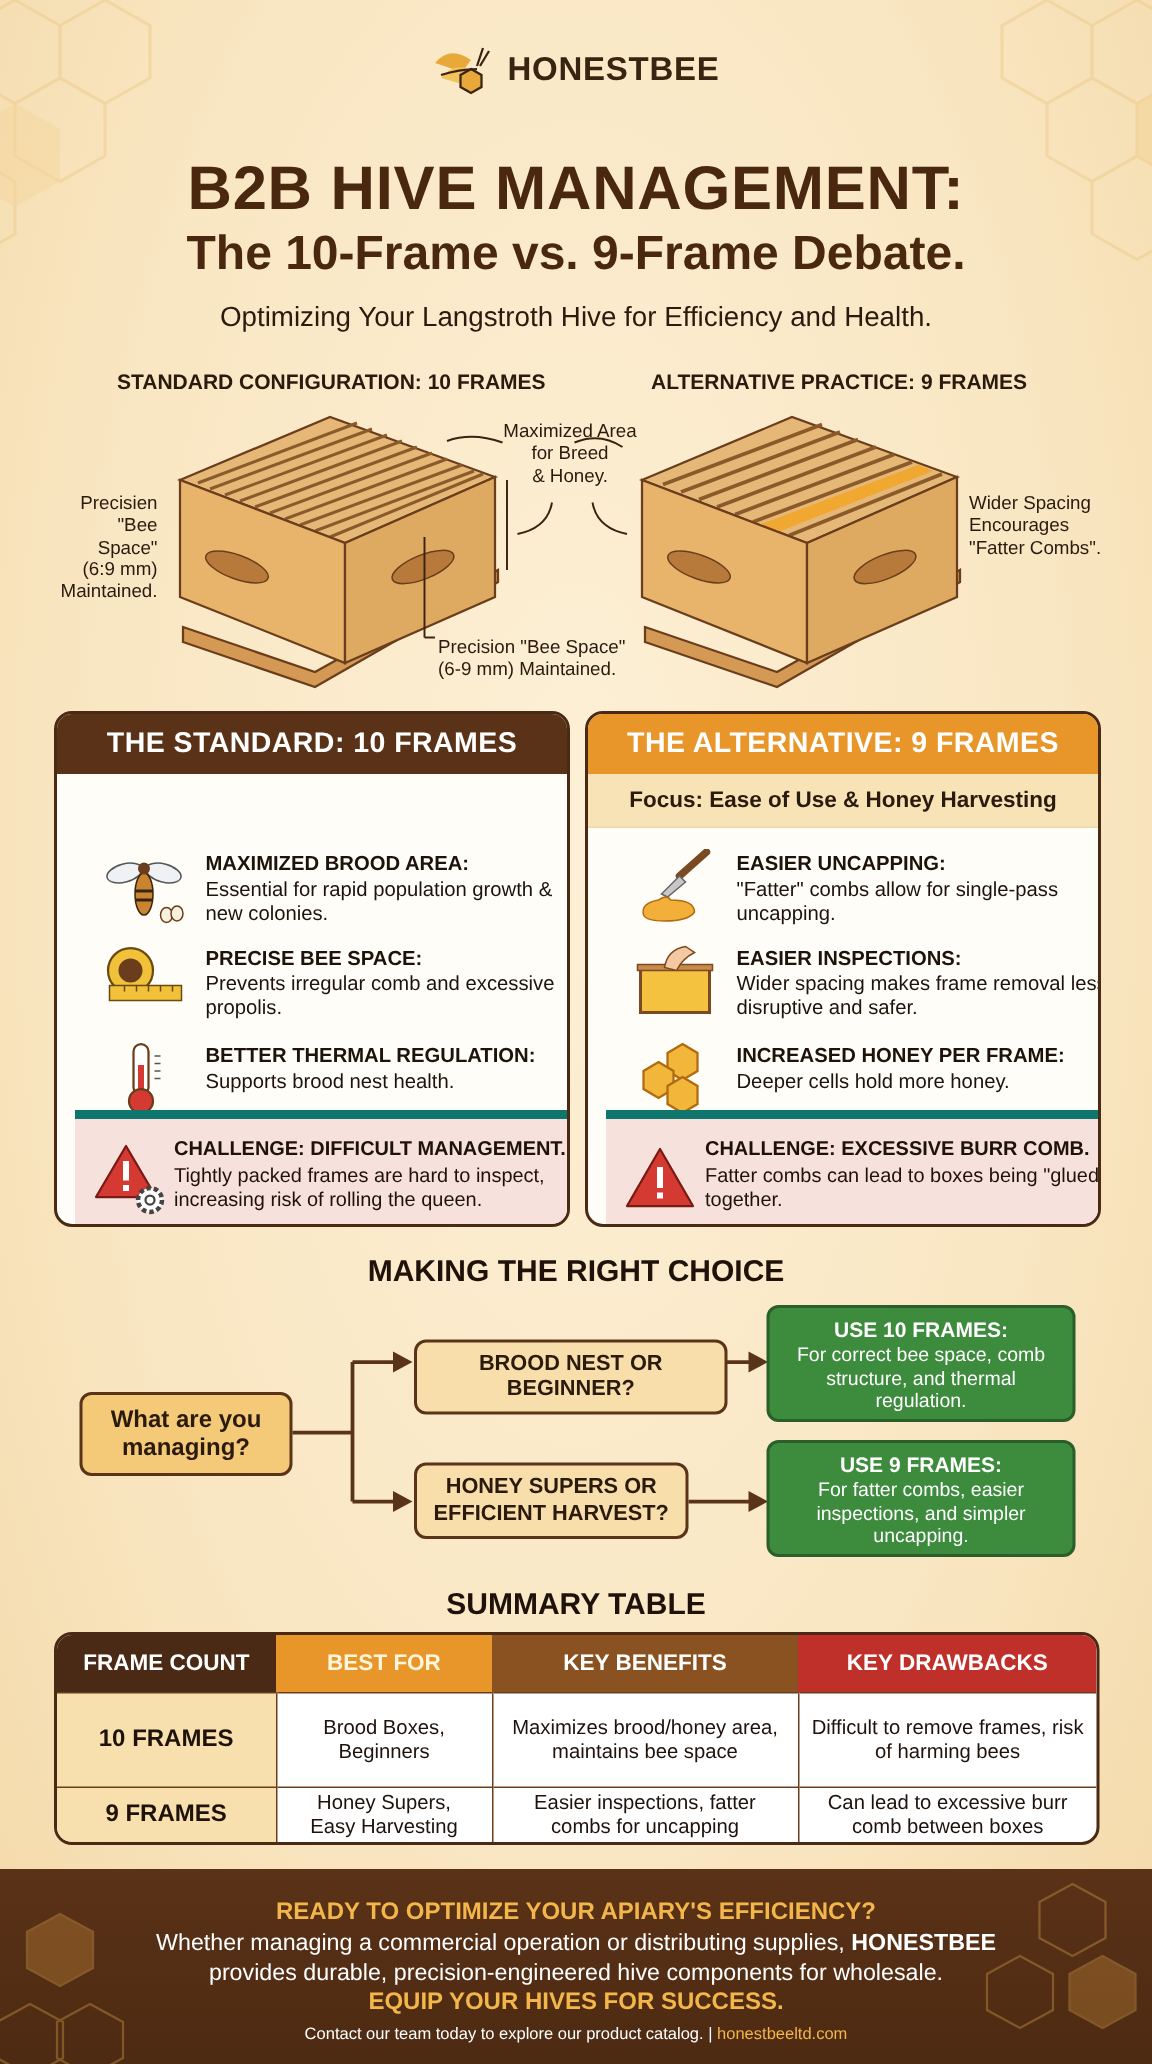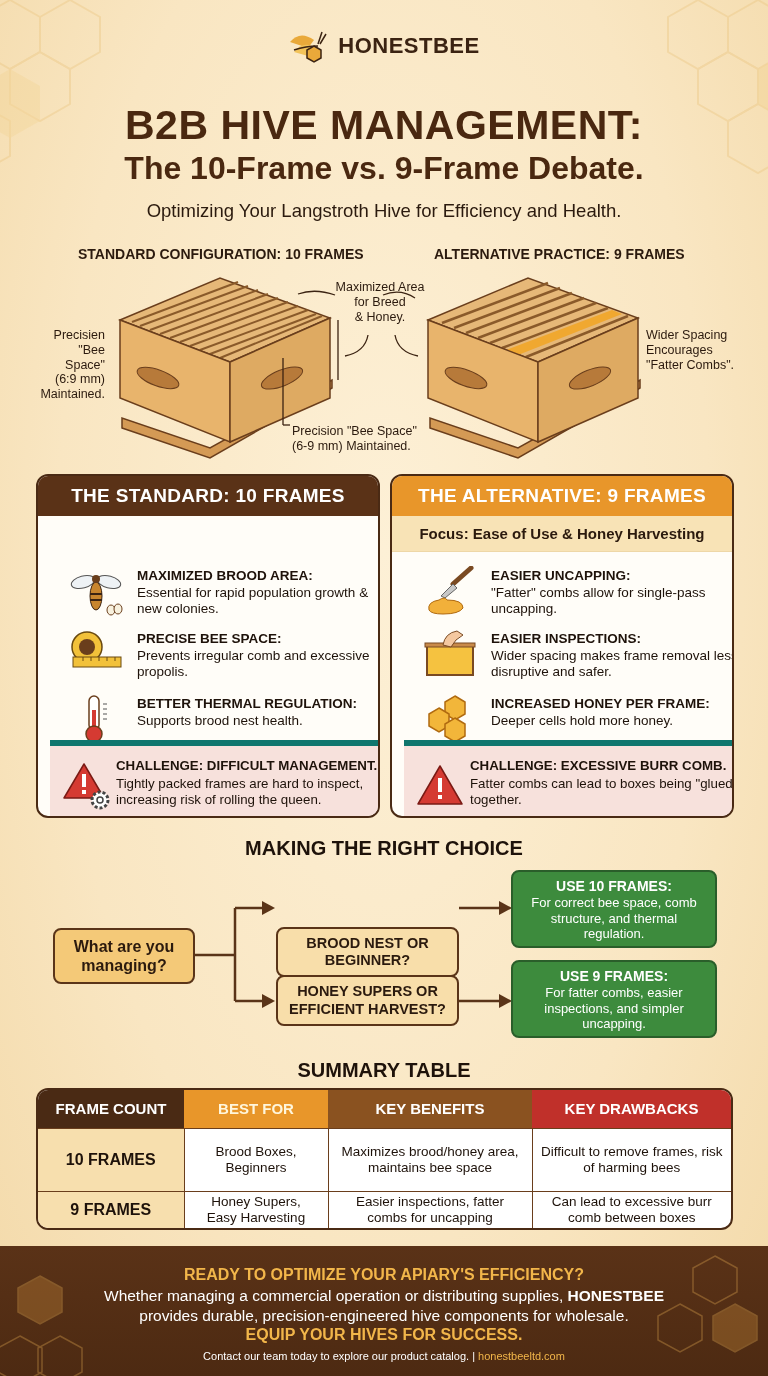--- a/index.html
+++ b/index.html
@@ -285,21 +285,21 @@
     <line x1="459" y1="1001" x2="500" y2="1001"></line>
   </g>
   <g fill="#5a3418">
     <polygon points="262,901 275,908 262,915"></polygon>
     <polygon points="262,994 275,1001 262,1008"></polygon>
     <polygon points="499,901 512,908 499,915"></polygon>
     <polygon points="499,994 512,1001 499,1008"></polygon>
   </g>
 </svg>
 <div class="flow-box start" style="left:53px;top:928px;width:142px;height:56px;font-size:16px;line-height:1.2">What are you managing?</div>
-<div class="flow-box" style="left:276px;top:927px;width:183px;height:50px;font-size:14.5px;line-height:1.2;padding:13px 18px">BROOD NEST OR BEGINNER?</div>
+<div class="flow-box" style="left:276px;top:893px;width:209px;height:50px;font-size:14.5px;line-height:1.2;padding:13px 18px">BROOD NEST OR BEGINNER?</div>
 <div class="flow-box" style="left:276px;top:975px;width:183px;height:51px;font-size:14.5px;line-height:1.2;padding:0 10px">HONEY SUPERS OR EFFICIENT HARVEST?</div>
 <div class="flow-result" style="left:511px;top:870px;width:206px;height:78px">
   <div class="rt">USE 10 FRAMES:</div>
   <div class="rd">For correct bee space, comb structure, and thermal regulation.</div>
 </div>
 <div class="flow-result" style="left:511px;top:960px;width:206px;height:78px">
   <div class="rt">USE 9 FRAMES:</div>
   <div class="rd">For fatter combs, easier inspections, and simpler uncapping.</div>
 </div>
 

